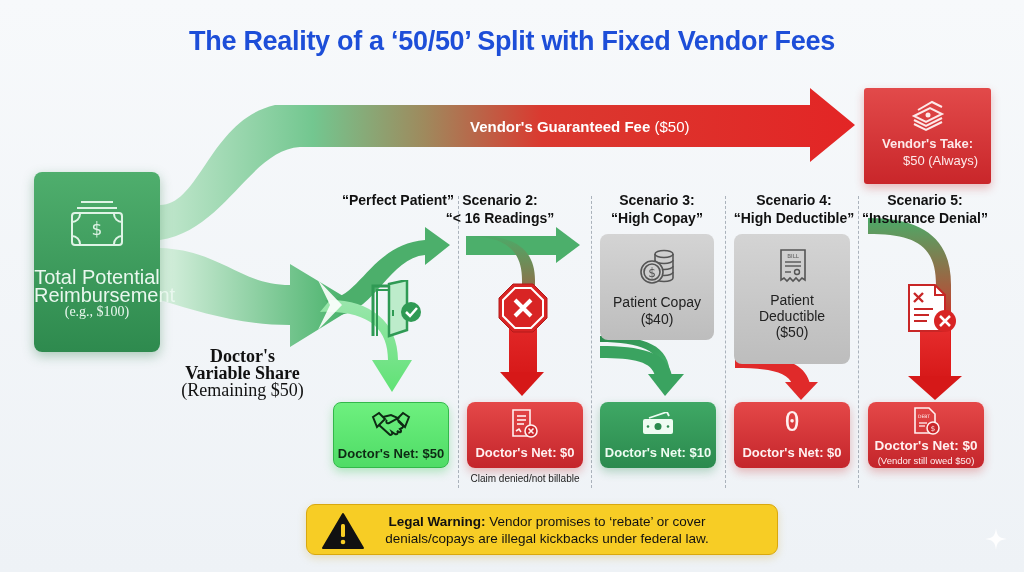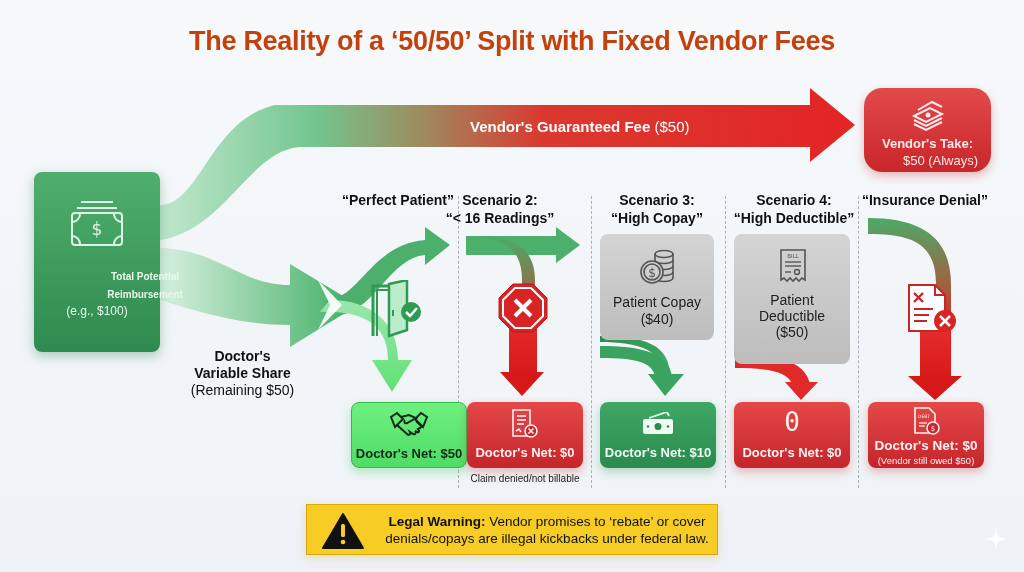--- a/index.html
+++ b/index.html
@@ -6,71 +6,71 @@
   html, body { width: 1024px; height: 572px; overflow: hidden; }
   body {
     background: linear-gradient(180deg, #f7f9fb 0%, #eef2f6 100%);
     font-family: "Liberation Sans", "DejaVu Sans", sans-serif;
     position: relative;
     color: #111;
   }
   .abs { position: absolute; }
   #title {
     left: 0; top: 26px; width: 1024px; text-align: center;
-    font-size: 27px; font-weight: bold; color: #c2410c; letter-spacing: -0.3px;
+    font-size: 27px; font-weight: bold; color: #1d4ed8; letter-spacing: -0.3px;
   }
   svg.flows { position: absolute; left: 0; top: 0; }
   .vendor-fee-label {
     left: 470px; top: 118px; font-size: 15px; font-weight: bold; color: #fff;
   }
   .vendor-fee-label .amt { font-weight: normal; }
   .total-card {
     left: 34px; top: 172px; width: 126px; height: 180px;
     background: linear-gradient(180deg, #4fae6d 0%, #2e8a4e 100%);
     border-radius: 8px; box-shadow: 0 4px 12px rgba(40,120,70,0.35);
     color: #e9f7ee; text-align: center;
   }
   .total-card .icon { position: absolute; left: 35px; top: 26px; }
-  .total-card .t1 { position: absolute; top: 96px; width: 100%; font-size: 10px; font-weight: bold; line-height: 18px; margin-left: 48px; }
-  .total-card .t2 { position: absolute; top: 132px; width: 100%; font-size: 12px; }
+  .total-card .t1 { position: absolute; top: 96px; width: 100%; font-size: 20px; font-weight: normal; line-height: 18px; }
+  .total-card .t2 { position: absolute; top: 132px; width: 100%; font-size: 14px; font-family: Liberation Serif, serif; }
   .doc-share {
-    left: 170px; top: 348px; width: 145px; text-align: center; font-size: 14px; line-height: 17px;
+    left: 170px; top: 348px; width: 145px; text-align: center; font-size: 18px; line-height: 17px; font-family: Liberation Serif, serif;
   }
   .doc-share b { display: block; }
   .vendor-take {
-    left: 864px; top: 88px; width: 127px; height: 84px;
+    left: 864px; top: 88px; width: 127px; height: 96px;
     background: linear-gradient(180deg, #e24a4a 0%, #c9262a 100%);
-    border-radius: 18px; box-shadow: 0 4px 10px rgba(200,40,40,0.3);
+    border-radius: 3px; box-shadow: 0 4px 10px rgba(200,40,40,0.3);
     text-align: center; color: #fde9e9;
   }
   .vendor-take .icon { position: absolute; left: 46px; top: 8px; }
   .vendor-take .l1 { position: absolute; top: 48px; width: 100%; font-weight: bold; font-size: 13px; }
   .vendor-take .l2 { position: absolute; top: 65px; width: 100%; font-size: 13px; margin-left: 13px; }
   .scen-head {
     top: 191px; width: 134px; text-align: center; font-size: 14px; font-weight: bold; line-height: 18px;
   }
   .divider { top: 196px; width: 0; height: 292px; border-left: 1.3px dashed #aab2bb; }
   .gray-box {
     background: linear-gradient(180deg, #d4d4d4 0%, #bdbdbd 100%); border-radius: 8px;
     text-align: center; font-size: 14px; color: #222; line-height: 16px;
   }
   .net-card {
     top: 402px; width: 116px; height: 66px; border-radius: 8px; text-align: center;
   }
   .net-card .lbl { position: absolute; left: 0; width: 100%; top: 43px; font-weight: bold; font-size: 13px; }
   .net-card .icon { position: absolute; left: 0; width: 100%; top: 6px; display: flex; justify-content: center; }
-  .net-green-light { background: linear-gradient(180deg, #6ef07f 0%, #4fdc66 100%); border: 1.5px solid #33b84a; color: #0e2a14; box-shadow: 0 4px 10px rgba(60,200,90,0.35); margin-left: 18px; }
+  .net-green-light { background: linear-gradient(180deg, #6ef07f 0%, #4fdc66 100%); border: 1.5px solid #33b84a; color: #0e2a14; box-shadow: 0 4px 10px rgba(60,200,90,0.35); }
   .net-red { background: linear-gradient(180deg, #e54848 0%, #c4252b 100%); color: #fff0f0; box-shadow: 0 4px 10px rgba(200,40,40,0.3); }
   .net-green-dark { background: linear-gradient(180deg, #3fa865 0%, #2b8a4e 100%); color: #eefcf2; box-shadow: 0 4px 10px rgba(40,140,80,0.3); }
   .net-card.tall .lbl { top: 36px; font-size: 13.5px; }
   .net-card.tall .sub { position: absolute; top: 53px; width: 100%; font-size: 9.5px; }
   .claim-note { left: 456px; top: 473px; width: 138px; text-align: center; font-size: 10px; color: #222; }
   .warning {
-    left: 306px; top: 504px; width: 412px; height: 51px;
-    background: #f7cd25; border: 1.5px solid #d9a80e; border-radius: 0;
+    left: 306px; top: 504px; width: 472px; height: 51px;
+    background: #f7cd25; border: 1.5px solid #d9a80e; border-radius: 9px;
     box-shadow: 0 3px 8px rgba(200,160,20,0.25);
   }
   .warning .icon { position: absolute; left: 14px; top: 7px; }
   .warning .txt { position: absolute; left: 72px; top: 8px; width: 336px; font-size: 13.5px; line-height: 17px; text-align: center; color: #111; }
   .warning .txt b { font-weight: bold; }
   .sparkle { left: 985px; top: 528px; }
 </style>
 </head>
 <body>
 
@@ -194,20 +194,21 @@
 </div>
 <div class="abs scen-head" style="left:590px">
   <div>Scenario 3:</div>
   <div>“High Copay”</div>
 </div>
 <div class="abs scen-head" style="left:727px">
   <div>Scenario 4:</div>
   <div>“High Deductible”</div>
 </div>
 <div class="abs scen-head" style="left:858px">
+  <div>Scenario 5:</div>
   <div>“Insurance Denial”</div>
 </div>
 
 <span class="abs" style="left:369px;top:280px">
   <svg width="56" height="58" viewBox="0 0 56 58">
     <path d="M4 56 L4 6 L22 6" fill="none" stroke="#2f9a54" stroke-width="3"></path>
     <path d="M8 56 L8 10 L20 10" fill="none" stroke="#2f9a54" stroke-width="2"></path>
     <path d="M20 4 L38 0 L38 50 L20 56 Z" fill="#bdeccb" stroke="#2f9a54" stroke-width="2.5"></path>
     <line x1="24" y1="30" x2="24" y2="36" stroke="#2f9a54" stroke-width="2"></line>
     <circle cx="42" cy="32" r="10" fill="#2f9a54"></circle>

